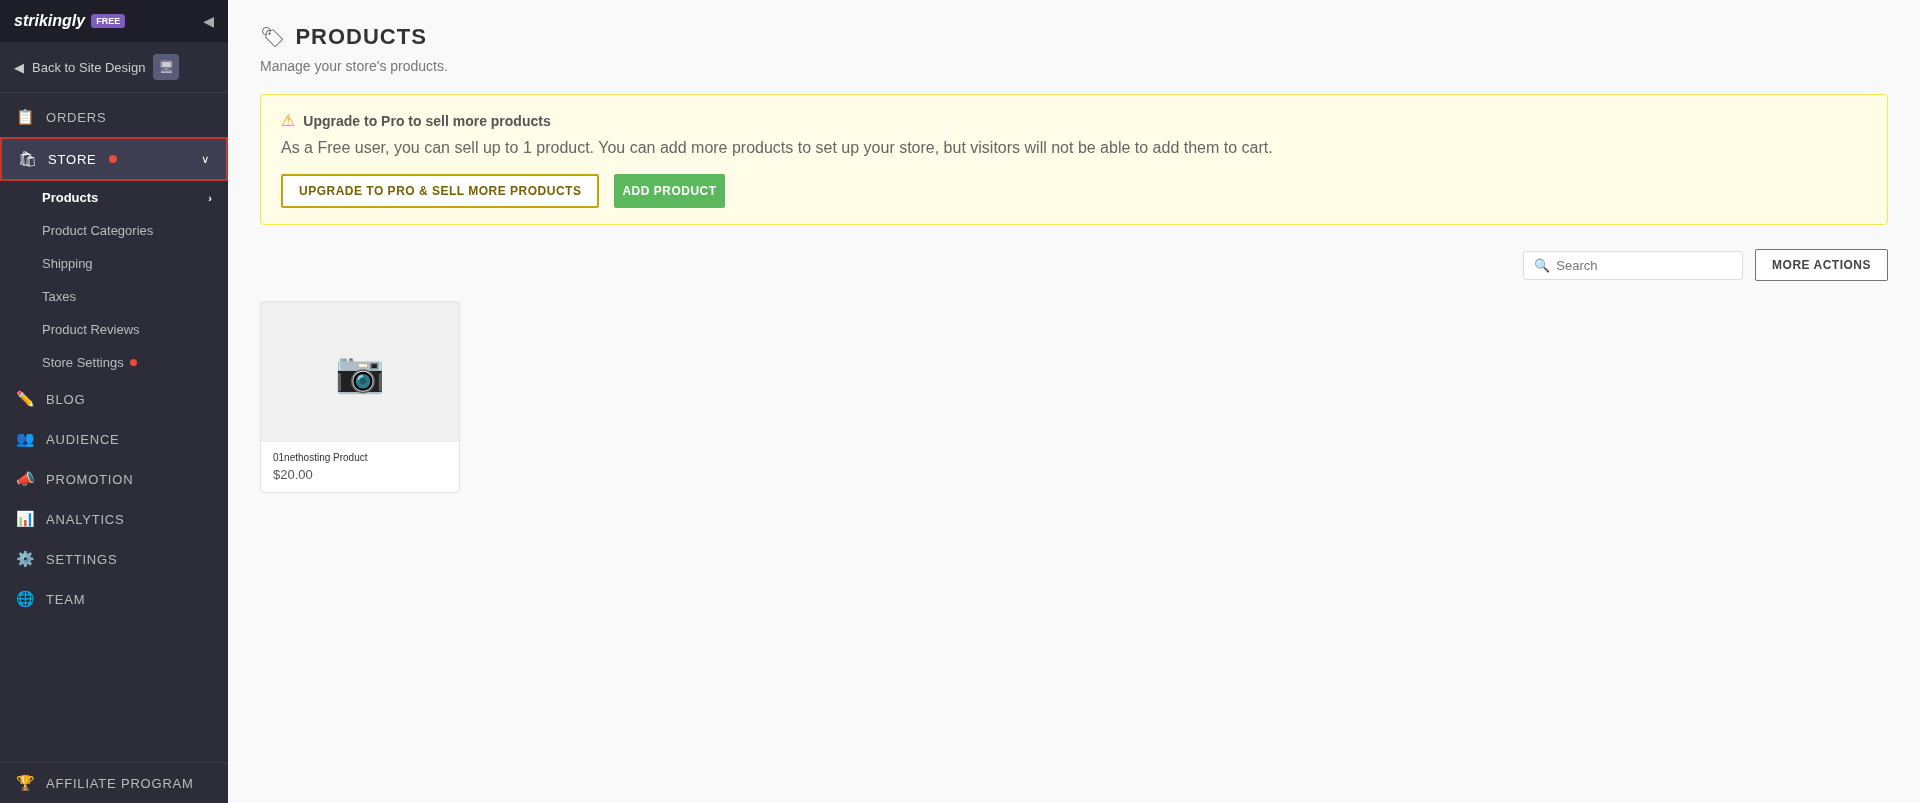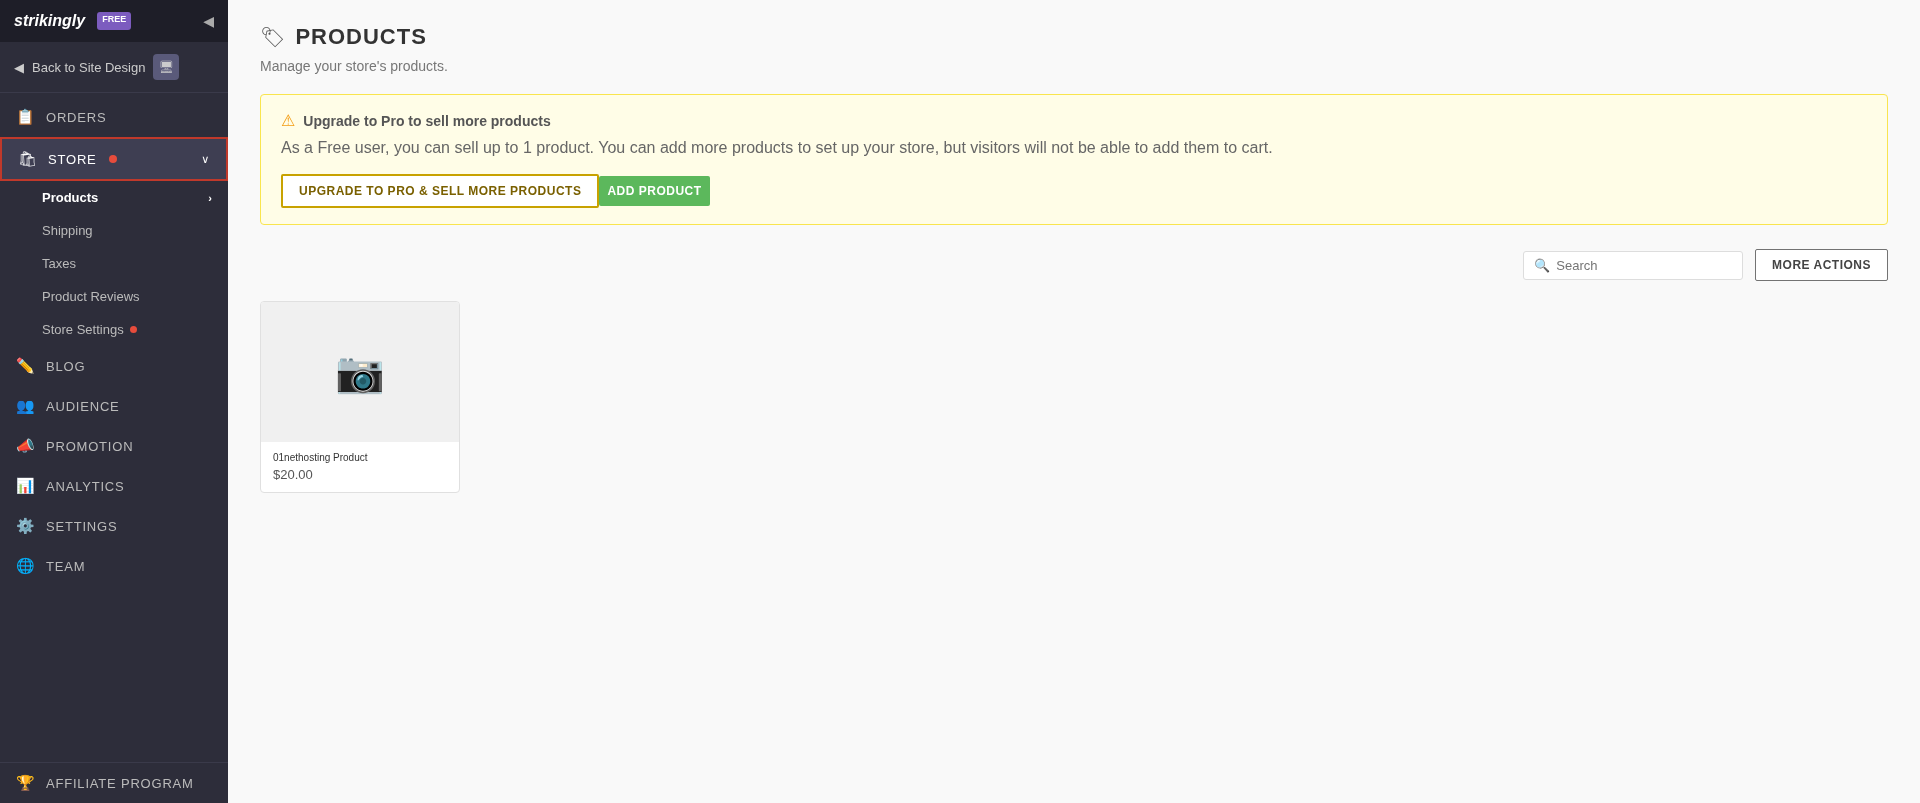--- a/index.html
+++ b/index.html
@@ -23,21 +23,22 @@
       display: flex;
       align-items: center;
       justify-content: space-between;
       padding: 10px 14px;
       background: #1e1e28;
       height: 42px;
     }
 
     .logo-area {
       display: flex;
-      gap: 12px;
+      align-items: center;
+      gap: 6px;
     }
 
     .free-badge {
       background: #7c5cbf;
       color: #fff;
       font-size: 9px;
       font-weight: 700;
       padding: 2px 5px;
       border-radius: 3px;
     }
@@ -212,22 +213,21 @@
 
     .banner-desc {
       font-size: 16px;
       color: #666;
       margin-bottom: 14px;
       line-height: 1.5;
     }
 
     .banner-buttons {
       display: flex;
-      gap: 0;
-      align-items: center;
+      gap: 15px;
     }
 
     .btn-upgrade {
       background: #fff;
       border: 2px solid #c8a200;
       color: #7a6000;
       font-size: 12px;
       font-weight: 700;
       padding: 8px 16px;
       cursor: pointer;
@@ -381,20 +381,23 @@
       <span class="nav-dot"></span>
       <span class="nav-chevron">∨</span>
     </div>
 
     <div class="submenu">
       <div class="submenu-item active">
         <span>Products</span>
         <span class="sub-chevron">›</span>
       </div>
       <div class="submenu-item">
+        <span>Product Categories</span>
+      </div>
+      <div class="submenu-item">
         <span>Shipping</span>
       </div>
       <div class="submenu-item">
         <span>Taxes</span>
       </div>
       <div class="submenu-item">
         <span>Product Reviews</span>
       </div>
       <div class="submenu-item">
         <span>Store Settings</span>

